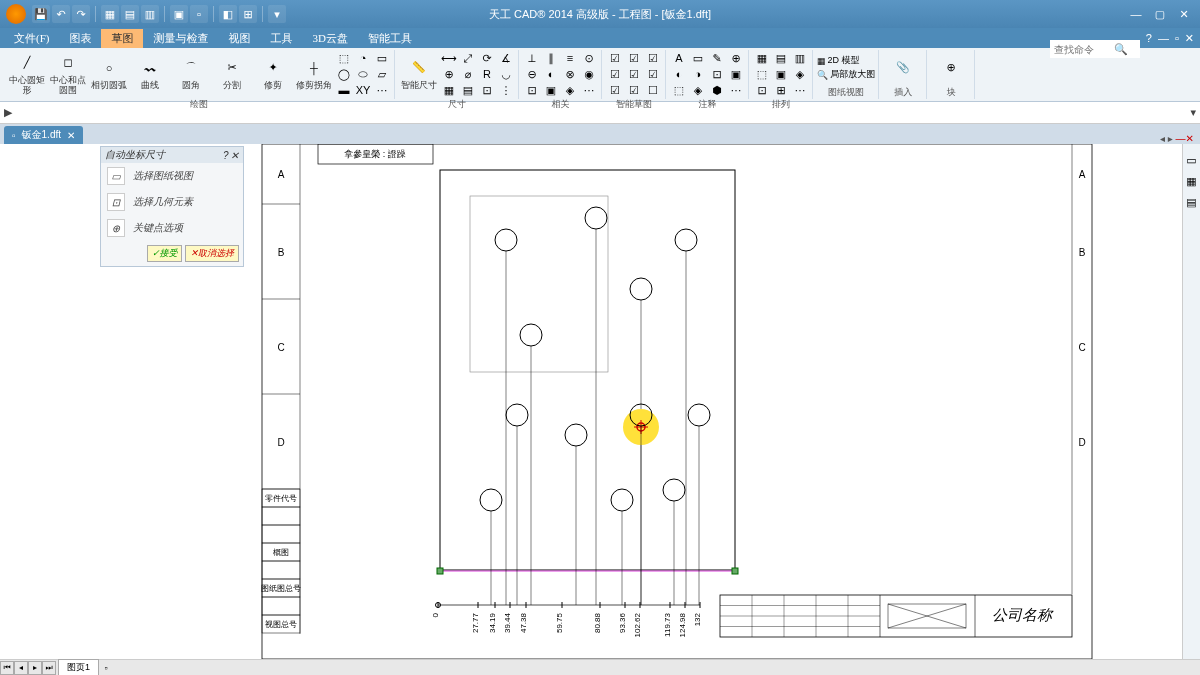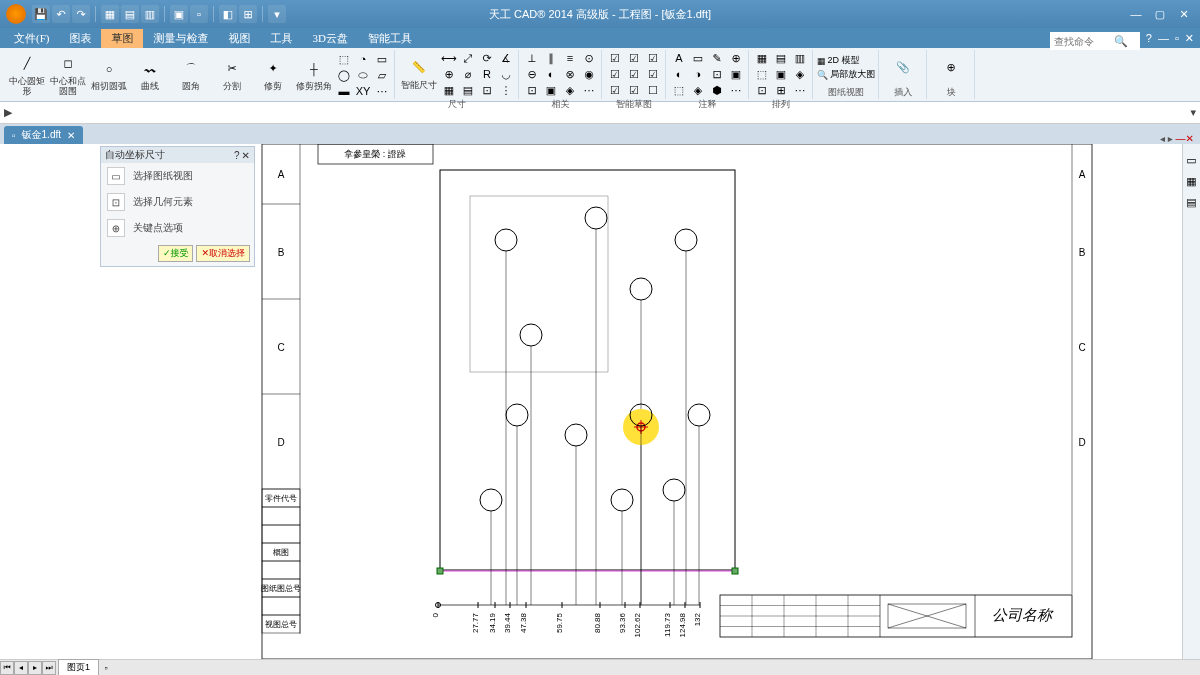--- a/index.html
+++ b/index.html
@@ -10,21 +10,21 @@
 .qat { display: flex; gap: 2px; align-items: center; }
 .qat-btn { width: 18px; height: 18px; display: flex; align-items: center; justify-content: center; background: rgba(255,255,255,.1); border-radius: 2px; cursor: pointer; }
 .qat-sep { width: 1px; height: 16px; background: rgba(255,255,255,.3); margin: 0 3px; }
 .titlebar-title { position: absolute; left: 50%; transform: translateX(-50%); font-size: 11px; }
 .win-controls { margin-left: auto; display: flex; gap: 4px; padding-right: 6px; }
 .win-btn { width: 20px; height: 16px; display: flex; align-items: center; justify-content: center; cursor: pointer; }
 
 .menubar { height: 20px; background: #4e8bb9; display: flex; align-items: center; padding-left: 4px; position: relative; }
 .menu-item { padding: 2px 10px; color: #fff; font-size: 11px; cursor: pointer; font-family: Liberation Serif, serif; }
 .menu-item.active { background: #fdba74; color: #333; }
-.menubar-search { position: absolute; right: 60px; top: 4px; width: 90px; height: 18px; background: #fff; display: flex; align-items: center; padding: 0 4px; }
+.menubar-search { position: absolute; right: 60px; top: 12px; width: 90px; height: 18px; background: #fff; display: flex; align-items: center; padding: 0 4px; }
 .menubar-search input { border: none; width: 60px; font-size: 10px; outline: none; }
 .menubar-help { position: absolute; right: 6px; color: #fff; display: flex; gap: 6px; }
 
 .ribbon { height: 54px; background: #eef3f7; border-bottom: 1px solid #b8c8d8; display: flex; padding: 2px 4px; gap: 1px; }
 .ribbon-group { display: flex; flex-direction: column; border-right: 1px solid #d0dce8; padding: 0 3px; }
 .ribbon-btns { display: flex; gap: 1px; flex: 1; align-items: center; flex-wrap: wrap; }
 .rb-btn-lg { display: flex; flex-direction: column; align-items: center; justify-content: center; width: 40px; cursor: pointer; gap: 2px; }
 .rb-btn-lg .ico { width: 20px; height: 20px; display: flex; align-items: center; justify-content: center; }
 .rb-btn-lg .lbl { font-size: 9px; text-align: center; line-height: 10px; color: #333; }
 .rb-btn-sm { width: 18px; height: 16px; display: flex; align-items: center; justify-content: center; cursor: pointer; }
@@ -34,21 +34,21 @@
 
 .cmdbar { height: 22px; background: #fff; border-bottom: 1px solid #ccc; display: flex; align-items: center; padding: 0 4px; font-size: 11px; color: #444; }
 .cmdbar .ico { width: 14px; margin-right: 6px; }
 
 .doctabs { height: 20px; background: #d0dce8; display: flex; align-items: flex-end; padding-left: 4px; position: relative; }
 .doctab { height: 18px; background: #4e8bb9; color: #fff; padding: 2px 8px; font-size: 10px; border-radius: 3px 3px 0 0; display: flex; align-items: center; gap: 6px; }
 .doctab .close { cursor: pointer; }
 .doctabs-right { position: absolute; right: 6px; font-size: 10px; color: #555; }
 
 .workspace { display: flex; height: 515px; position: relative; }
-.floatpanel { position: absolute; left: 100px; top: 2px; width: 155px; background: #f4f6f8; border: 1px solid #b8c8d8; z-index: 10; }
+.floatpanel { position: absolute; left: 100px; top: 2px; width: 144px; background: #f4f6f8; border: 1px solid #b8c8d8; z-index: 10; font-style: italic; }
 .fp-title { height: 16px; background: #e0e8ef; display: flex; align-items: center; padding: 0 4px; font-size: 10px; color: #333; }
 .fp-title .close { margin-left: auto; display: flex; gap: 2px; }
 .fp-row { display: flex; align-items: center; padding: 4px 6px; gap: 8px; font-size: 10px; color: #444; }
 .fp-row .ico { width: 18px; height: 18px; border: 1px solid #ccc; background: #fff; display: flex; align-items: center; justify-content: center; }
 .fp-buttons { display: flex; justify-content: flex-end; gap: 3px; padding: 4px; }
 .fp-btn { font-size: 9px; padding: 1px 4px; border: 1px solid #aaa; background: #fef9c3; cursor: pointer; }
 .fp-btn.accept { color: #090; }
 .fp-btn.cancel { color: #c00; }
 
 .canvas { flex: 1; background: #fff; position: relative; overflow: hidden; }
@@ -152,20 +152,21 @@
           <div class="rb-btn-sm">◔</div>
           <div class="rb-btn-sm">▭</div>
         <div class="rb-btn-sm">◯</div>
           <div class="rb-btn-sm">⬭</div>
           <div class="rb-btn-sm">▱</div>
         <div class="rb-btn-sm">▬</div>
           <div class="rb-btn-sm">XY</div>
           <div class="rb-btn-sm">⋯</div>
       </div>
     </div>
+    <div class="ribbon-label">绘图</div>
   </div>
   <div class="ribbon-group">
     <div class="ribbon-btns">
       <div class="rb-btn-lg">
           <div class="ico">📏</div>
           <div class="lbl">智能尺寸</div>
         </div>
       <div class="rb-grid2">
         <div class="rb-btn-sm">⟷</div>
           <div class="rb-btn-sm">⤢</div>

